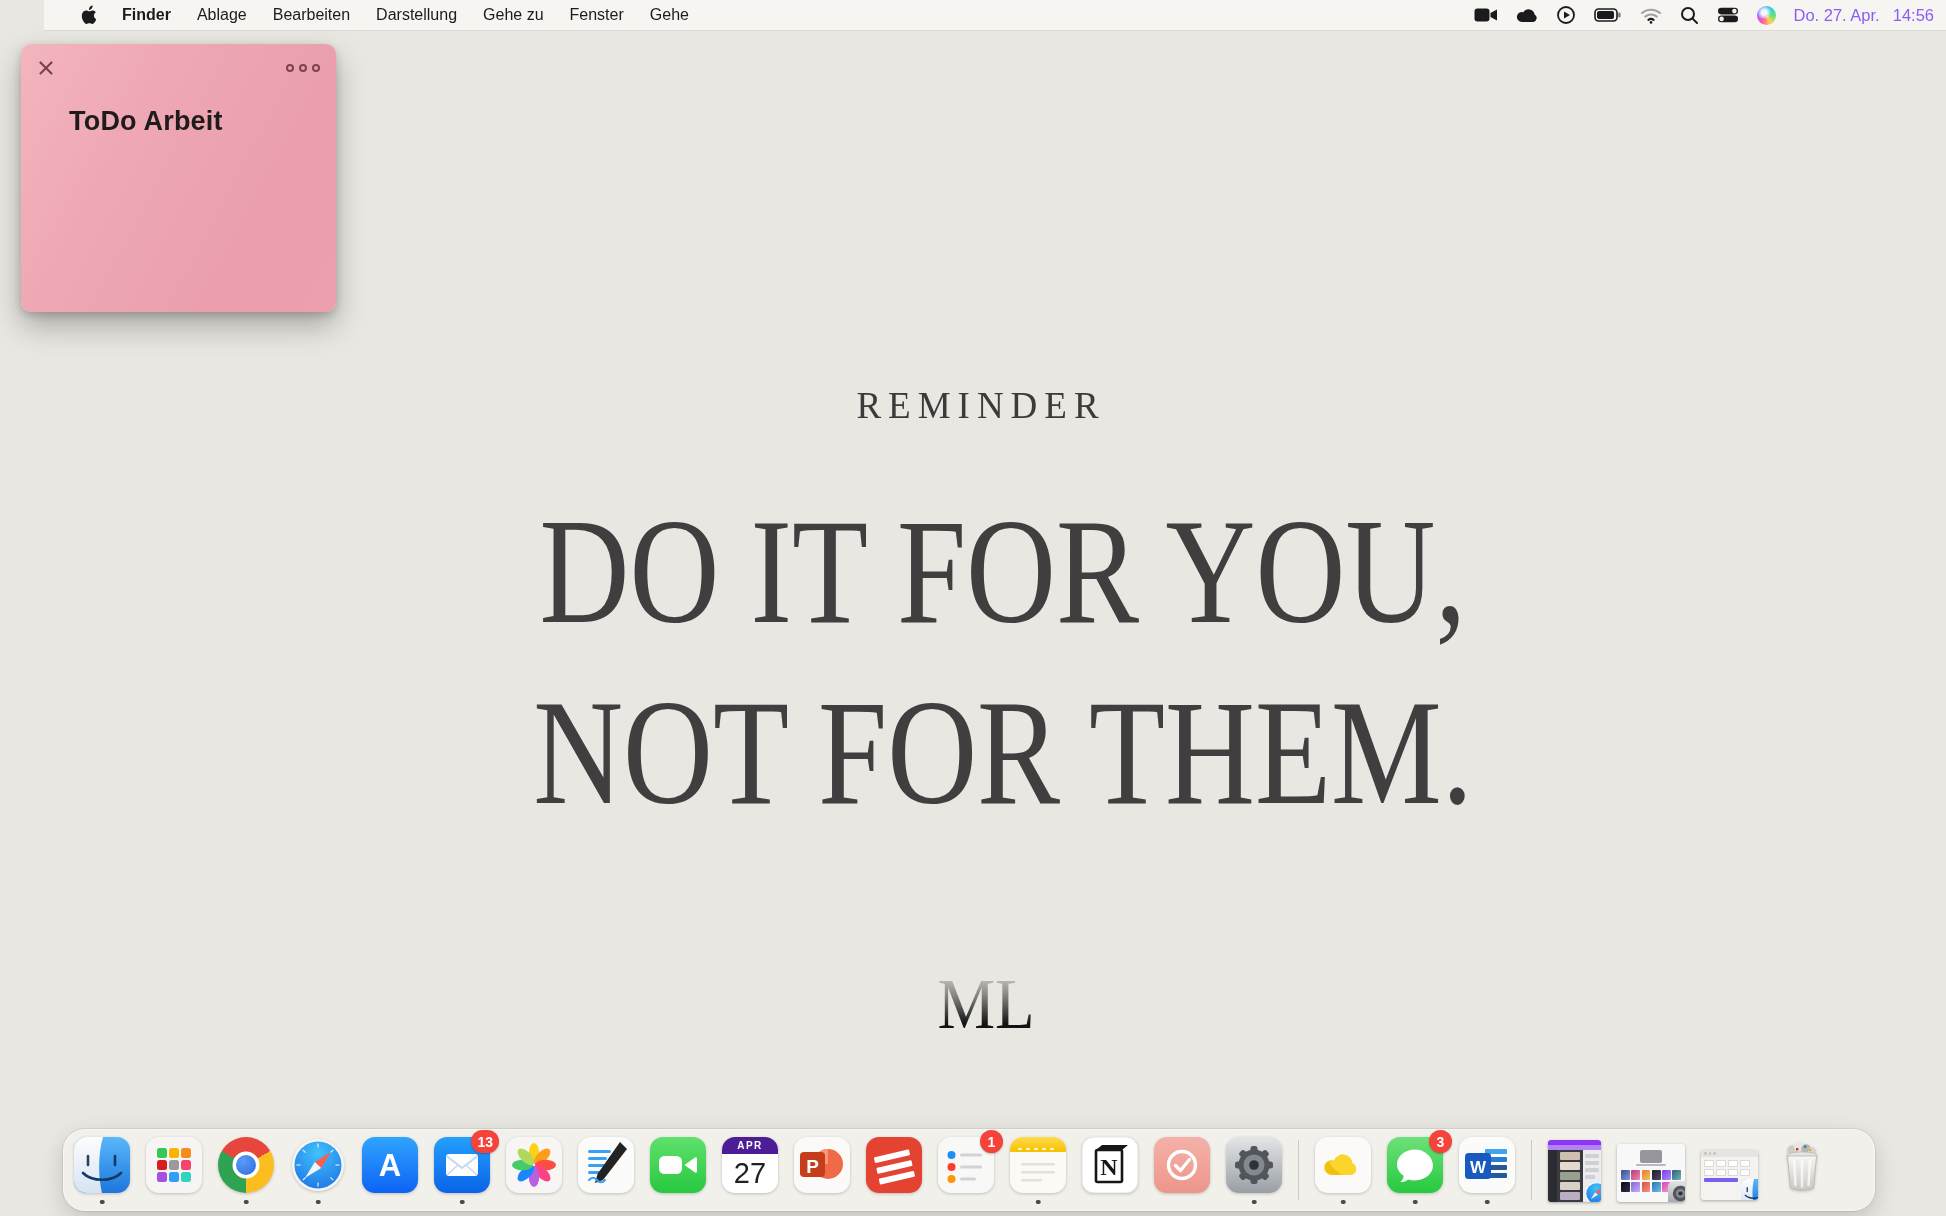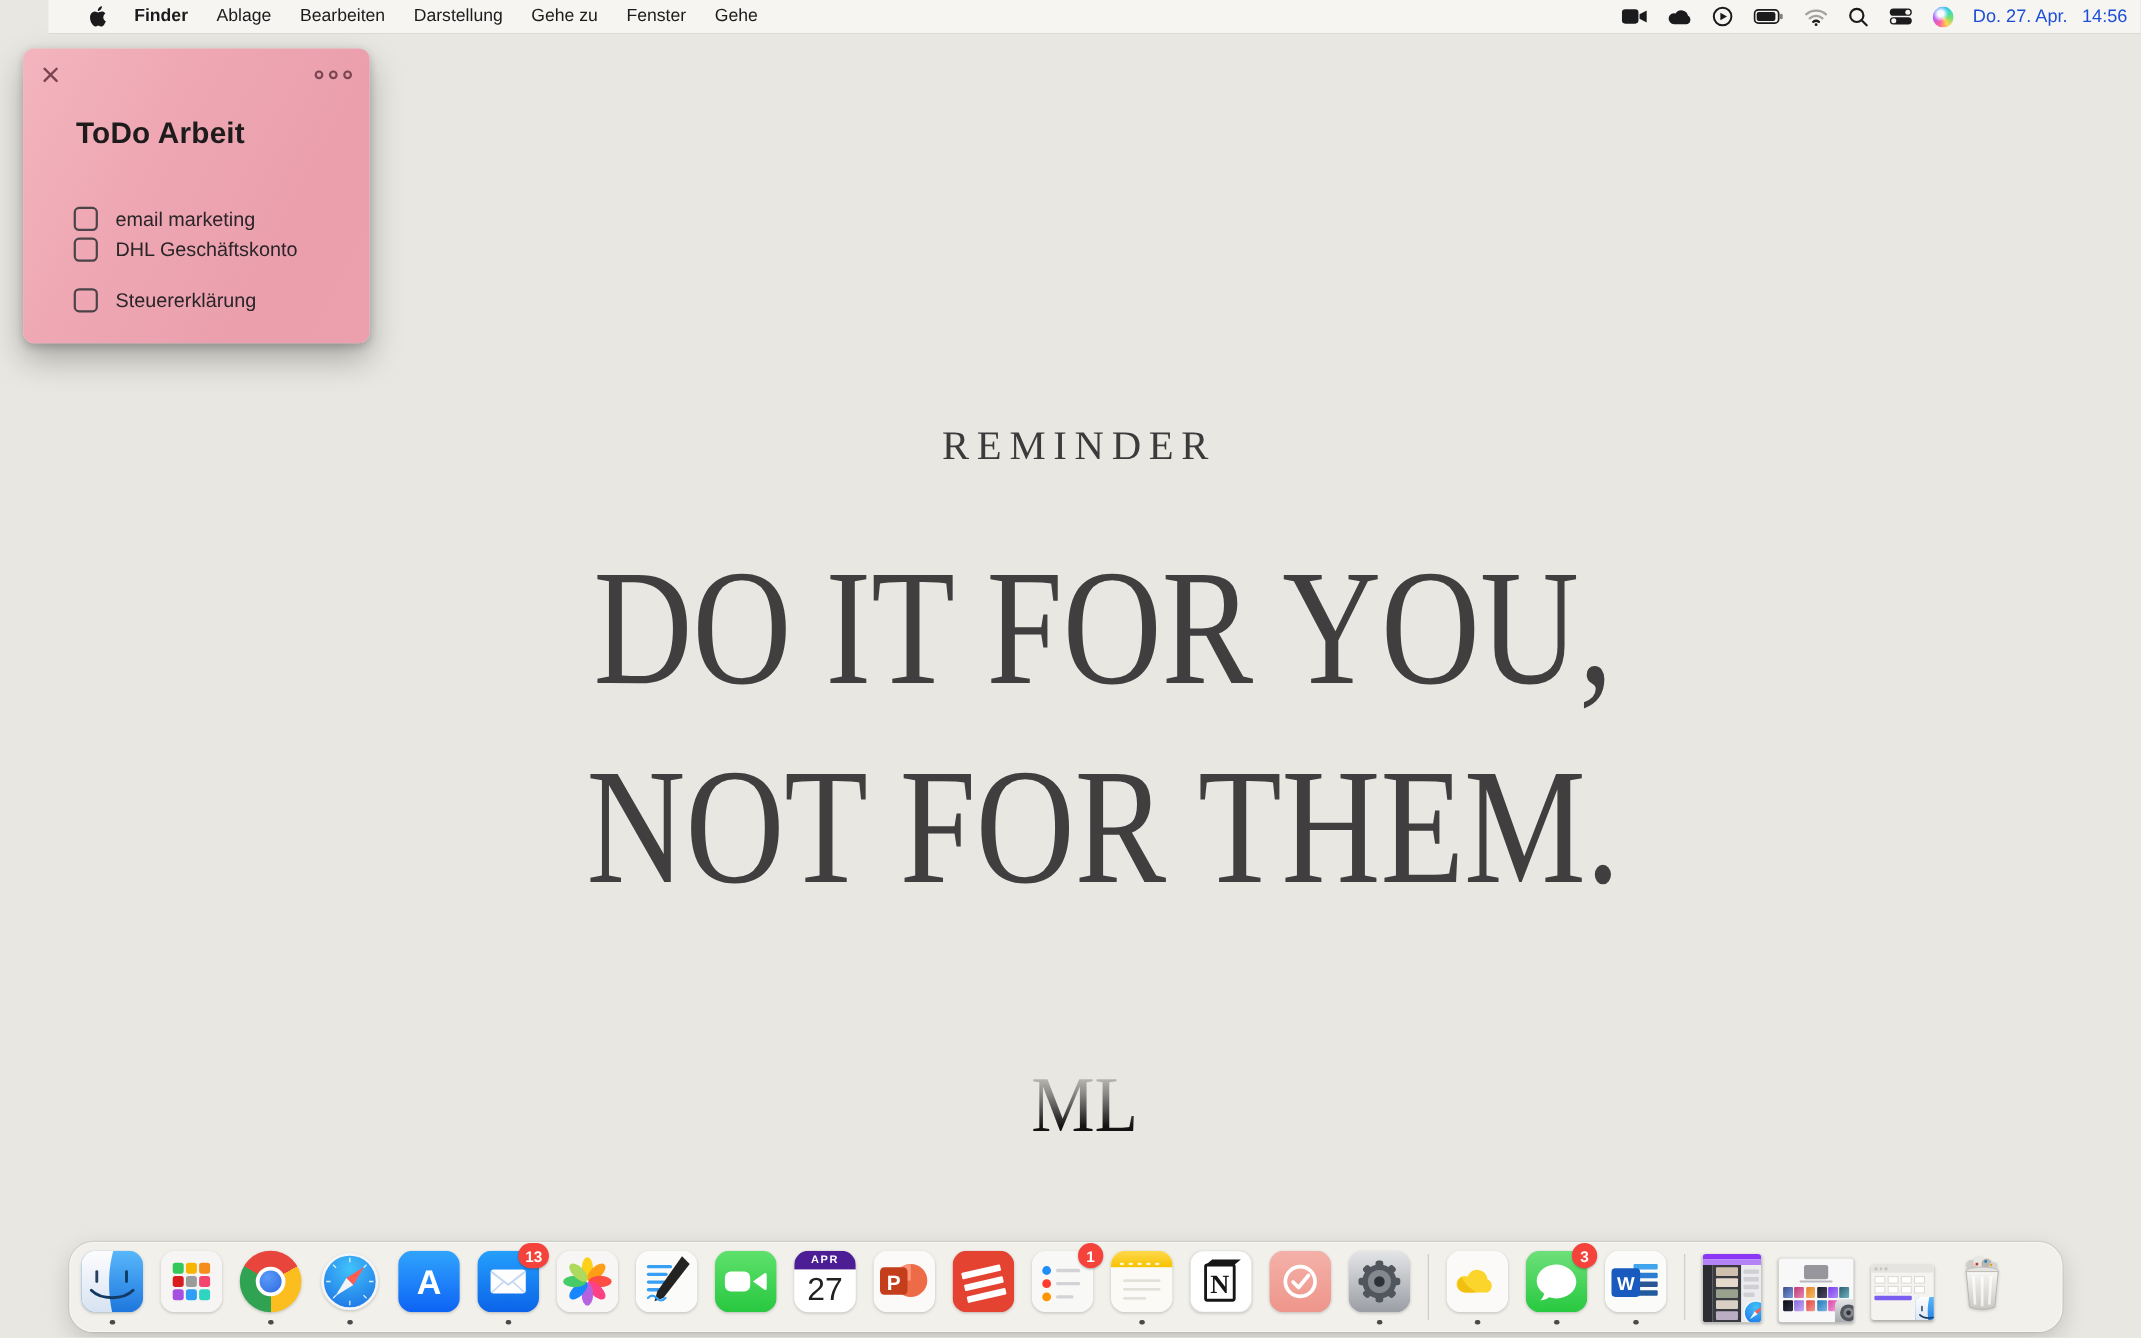--- a/index.html
+++ b/index.html
@@ -24,21 +24,21 @@
   .menu-item{padding:0 13px;line-height:30px;white-space:nowrap;cursor:default;}
   .menu-item.appmenu{font-weight:700;}
   .apple-item{padding:0 12px 0 6px;display:flex;align-items:center;}
   .menubar-right{margin-left:auto;display:flex;align-items:center;padding-right:12px;}
   .status-item{padding:0 9px;display:flex;align-items:center;}
   .status-item svg{display:block;}
   .siri-orb{width:19px;height:19px;border-radius:50%;
     background:
       radial-gradient(circle at 38% 34%, rgba(255,255,255,0.95) 0 16%, rgba(255,255,255,0) 42%),
       conic-gradient(from 210deg,#ff5fa2,#b05cff,#3e8bff,#2fd1e0,#68e07a,#ffd54d,#ff5fa2);}
-  .clock{display:flex;gap:13px;padding-left:8px;font-size:16.5px;color:#1d4ed8;white-space:nowrap;}
+  .clock{display:flex;gap:13px;padding-left:8px;font-size:16.5px;color:#8b5cf6;white-space:nowrap;}
 
   
   .sticky-note{
     position:absolute;left:21px;top:44px;width:315px;height:268px;border-radius:10px;
     background:linear-gradient(118deg,#f3b5be 0%,#eea7b3 36%,#eb9fad 72%,#ec9fad 100%);
     box-shadow:0 14px 30px rgba(0,0,0,0.28),0 3px 8px rgba(0,0,0,0.18);
     z-index:40;
   }
   .note-close{position:absolute;left:17px;top:16px;width:16px;height:16px;cursor:pointer;}
   .note-menu{position:absolute;right:16px;top:20px;display:flex;gap:5px;cursor:pointer;}
@@ -217,34 +217,20 @@
       <line x1="2.5" y1="2.5" x2="13.5" y2="13.5"></line>
       <line x1="13.5" y1="2.5" x2="2.5" y2="13.5"></line>
     </svg>
   </div>
   <div class="note-menu">
     <span></span>
       <span></span>
       <span></span>
   </div>
   <div class="note-title">ToDo Arbeit</div>
-  <div class="note-items">
-    <div class="note-row">
-      <div class="checkbox"></div>
-      <div class="note-label">email marketing</div>
-    </div>
-    <div class="note-row">
-      <div class="checkbox"></div>
-      <div class="note-label">DHL Geschäftskonto</div>
-    </div>
-    <div class="note-row spaced">
-      <div class="checkbox"></div>
-      <div class="note-label">Steuererklärung</div>
-    </div>
-  </div>
 </div>
 
 <div class="wp-eyebrow">REMINDER</div>
 <div class="wp-line wp-line1">DO IT FOR YOU,</div>
 <div class="wp-line wp-line2">NOT FOR THEM.</div>
 <div class="wp-mono">ML</div>
 
 <div class="dock">
 
   <div class="dock-item">

